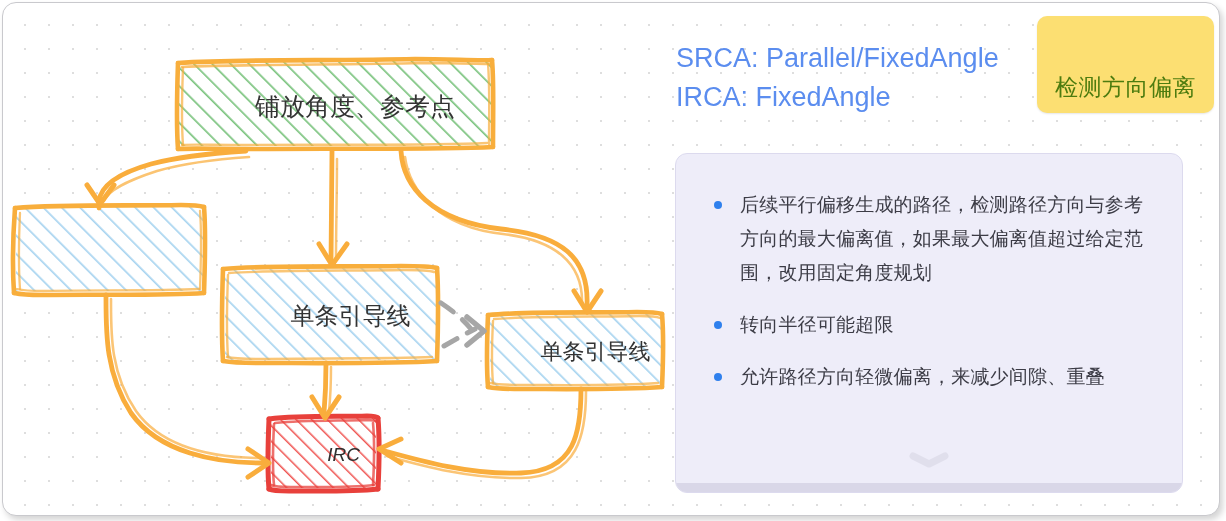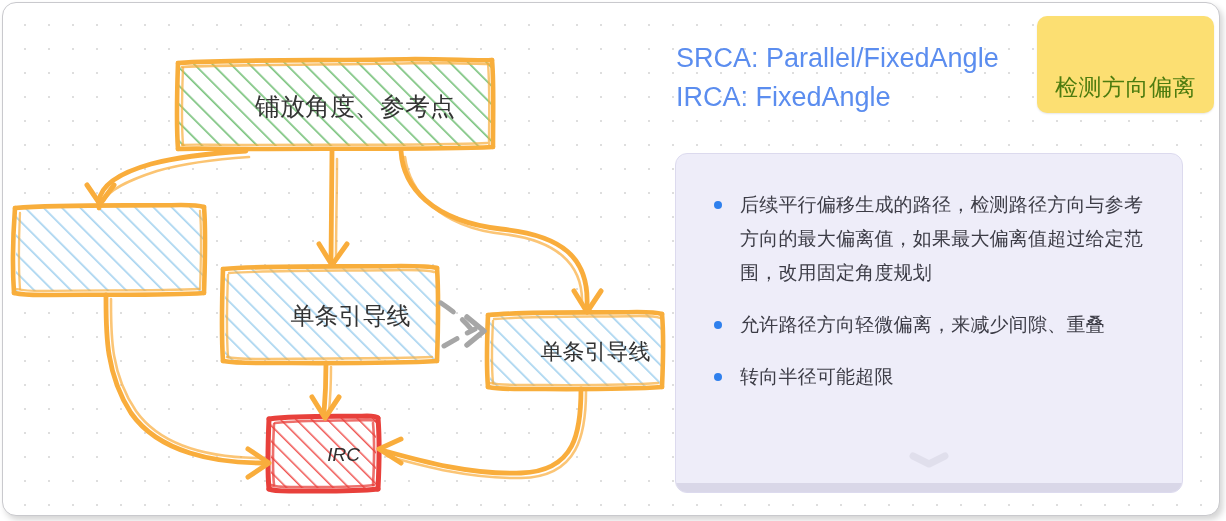--- a/index.html
+++ b/index.html
@@ -302,25 +302,25 @@
     </div>
 
     <div id="info-panel">
       <ul id="bullet-list">
         <li>
           <span class="dot"></span>
           <span>后续平行偏移生成的路径，检测路径方向与参考方向的最大偏离值，如果最大偏离值超过给定范围，改用固定角度规划</span>
         </li>
         <li>
           <span class="dot"></span>
-          <span>允许路径方向轻微偏离，来减少间隙、重叠</span>
+          <span>转向半径可能超限</span>
         </li>
         <li>
           <span class="dot"></span>
-          <span>转向半径可能超限</span>
+          <span>允许路径方向轻微偏离，来减少间隙、重叠</span>
         </li>
       </ul>
 
       <svg id="chevron" viewBox="0 0 44 16">
         <path d="M6,4 L22,12 L38,4" fill="none" stroke="#e0dfec" stroke-width="7" stroke-linecap="round" stroke-linejoin="round"></path>
       </svg>
 
       <div id="panel-footer-bar"></div>
     </div>
 

